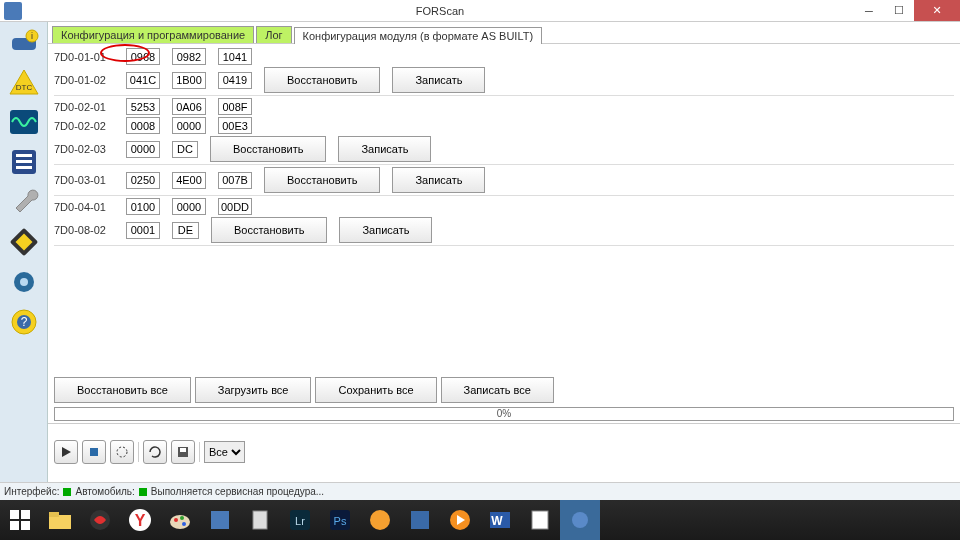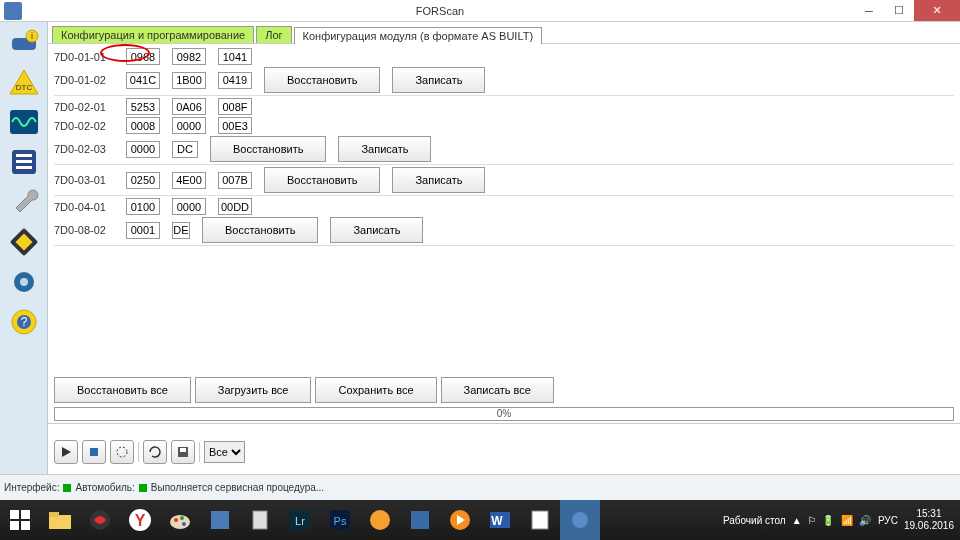--- a/index.html
+++ b/index.html
@@ -22,21 +22,21 @@
 .addr{width:60px;font-size:11px;color:#333}
 .cell{width:34px;height:17px;border:1px solid #999;background:#fff;text-align:center;font-size:11px;line-height:15px;padding:0}
 .lbtn{height:26px;border:1px solid #999;background:linear-gradient(#fff,#e8e8e8);font-size:11px;padding:0 22px;line-height:16px}
 .sepline{height:1px;background:#ddd;margin:2px 0}
 .highlight{position:absolute;border:2px solid #d00;border-radius:50%;width:50px;height:18px;pointer-events:none}
 .bottom{position:absolute;left:48px;right:0;bottom:60px}
 .bbar{display:flex;gap:4px;padding:2px 6px}
 .progress{margin:2px 6px;height:14px;border:1px solid #999;background:#fff;text-align:center;font-size:10px;line-height:12px;color:#555}
 .toolbar{display:flex;gap:4px;padding:16px 6px;align-items:center;border-top:1px solid #ccc}
 .tbtn{width:24px;height:24px;border:1px solid #999;border-radius:3px;background:linear-gradient(#fff,#e5e5e5);display:flex;align-items:center;justify-content:center}
-.status{position:absolute;left:0;right:0;bottom:40px;height:26px;background:#eef3f7;border-top:1px solid #ccc;display:flex;align-items:center;font-size:10px;padding:0 4px;gap:4px;color:#333}
+.status{position:absolute;left:0;right:0;bottom:40px;height:18px;background:#eef3f7;border-top:1px solid #ccc;display:flex;align-items:center;font-size:10px;padding:0 4px;gap:4px;color:#333}
 .status .led{width:8px;height:8px;background:#0a0;display:inline-block}
 .taskbar{position:absolute;left:0;right:0;bottom:0;height:40px;background:linear-gradient(#2a2a2a,#1a1a1a);display:flex;align-items:center}
 .taskbar .start{width:40px;height:40px;display:flex;align-items:center;justify-content:center}
 .taskbar .tapp{width:40px;height:40px;display:flex;align-items:center;justify-content:center}
 .taskbar .spacer{flex:1}
 .tray{display:flex;align-items:center;color:#fff;font-size:10px;gap:6px;padding-right:6px}
 .tray .clock{text-align:center;line-height:12px}
 select.combo{height:22px;border:1px solid #999;font-size:11px}
 </style>
 </head>
@@ -162,21 +162,21 @@
         <div class="sepline"></div>
         <div class="row">
           <div class="addr">7D0-04-01</div>
           <input class="cell" value="0100" style="">
           <input class="cell" value="0000" style="">
           <input class="cell" value="00DD" style="">
         </div>
         <div class="row">
           <div class="addr">7D0-08-02</div>
           <input class="cell" value="0001" style="">
-          <input class="cell" value="DE" style="width: 18px;">
+          <input class="cell" value="DE" style="width: 27px;">
           <button class="lbtn">Восстановить</button>
           <button class="lbtn">Записать</button>
         </div>
         <div class="sepline"></div>
       </div>
 
     <div class="bottom">
       <div class="bbar">
         <button class="lbtn">Восстановить все</button>
         <button class="lbtn">Загрузить все</button>
@@ -310,26 +310,13 @@
       <svg width="24" height="24">
         <rect x="4" y="3" width="16" height="18" fill="#fff" stroke="#888"></rect>
       </svg>
     </div>
   <div class="tapp" style="background:#3a6a9a">
       <svg width="24" height="24">
         <circle cx="12" cy="12" r="8" fill="#5a8ac8"></circle>
       </svg>
     </div>
   <div class="spacer"></div>
-  <div class="tray">
-    <span>Рабочий стол</span>
-    <span>▲</span>
-    <span>⚐</span>
-    <span>🔋</span>
-    <span>📶</span>
-    <span>🔊</span>
-    <span>РУС</span>
-    <div class="clock">
-      <div>15:31</div>
-      <div>19.06.2016</div>
-    </div>
-  </div>
 </div>
 
 </body></html>

